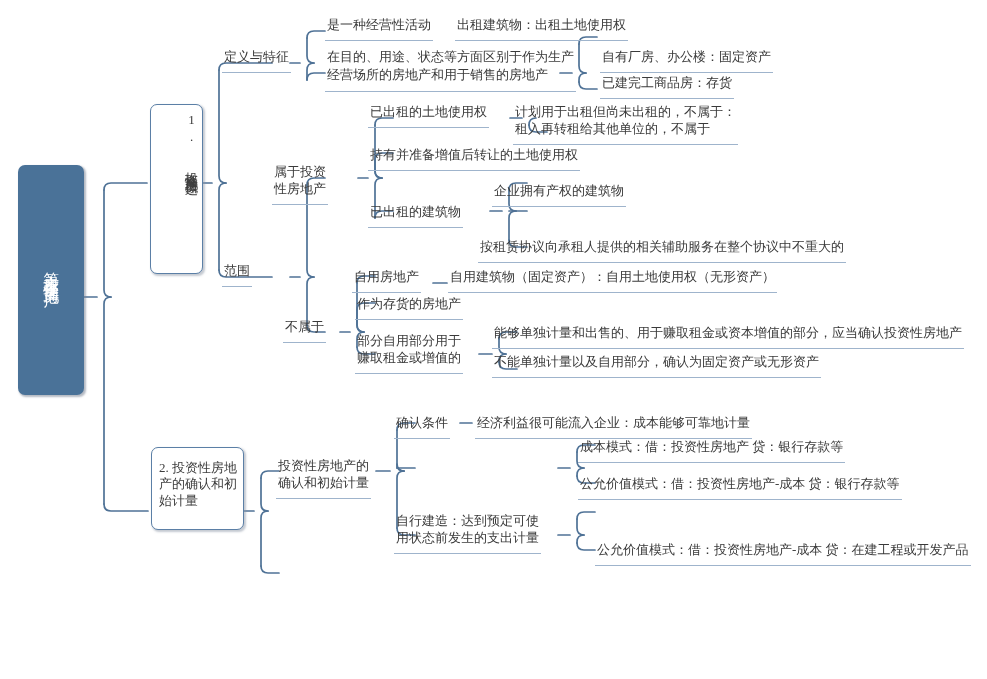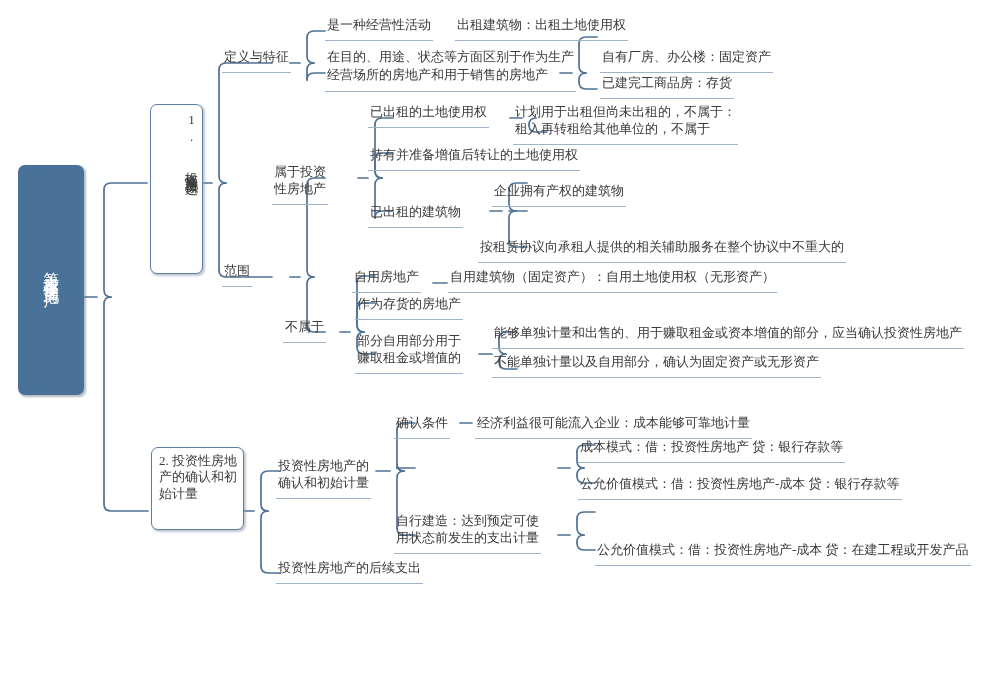--- a/index.html
+++ b/index.html
@@ -44,21 +44,21 @@
   
   .l1-node {
     position: absolute;
     background: #ffffff;
     border: 1.6px solid #5b7fa6;
     border-radius: 7px;
     color: #3d3d3d;
     box-shadow: 1.6px 1.6px 2px rgba(140,150,165,0.5);
     font-size: 13px;
     line-height: 1.26;
-    padding: 5px 6px 5px 7px;
+    padding: 12px 6px 5px 7px;
   }
   .l1-node.vertical {
     writing-mode: vertical-rl;
     text-orientation: upright;
     letter-spacing: 1.5px;
     line-height: 1.1;
     padding: 7px 4px;
   }
   
   .tnode {
@@ -247,15 +247,14 @@
   <div class="tnode" style="left:578px; top:438px;">成本模式：借：投资性房地产 贷：银行存款等</div>
 
   <div class="tnode" style="left:578px; top:475px;">公允价值模式：借：投资性房地产-成本 贷：银行存款等</div>
 
   <div class="tnode ml" style="left:394px; top:512px; line-height:17px;">自行建造：达到预定可使
 用状态前发生的支出计量</div>
 
 
   <div class="tnode" style="left:595px; top:541px;">公允价值模式：借：投资性房地产-成本 贷：在建工程或开发产品</div>
 
-  <div class="tnode" style="left:276px; top:559px;">投资性房地产的后续支出</div>
 
 </div>
 
 </body></html>

